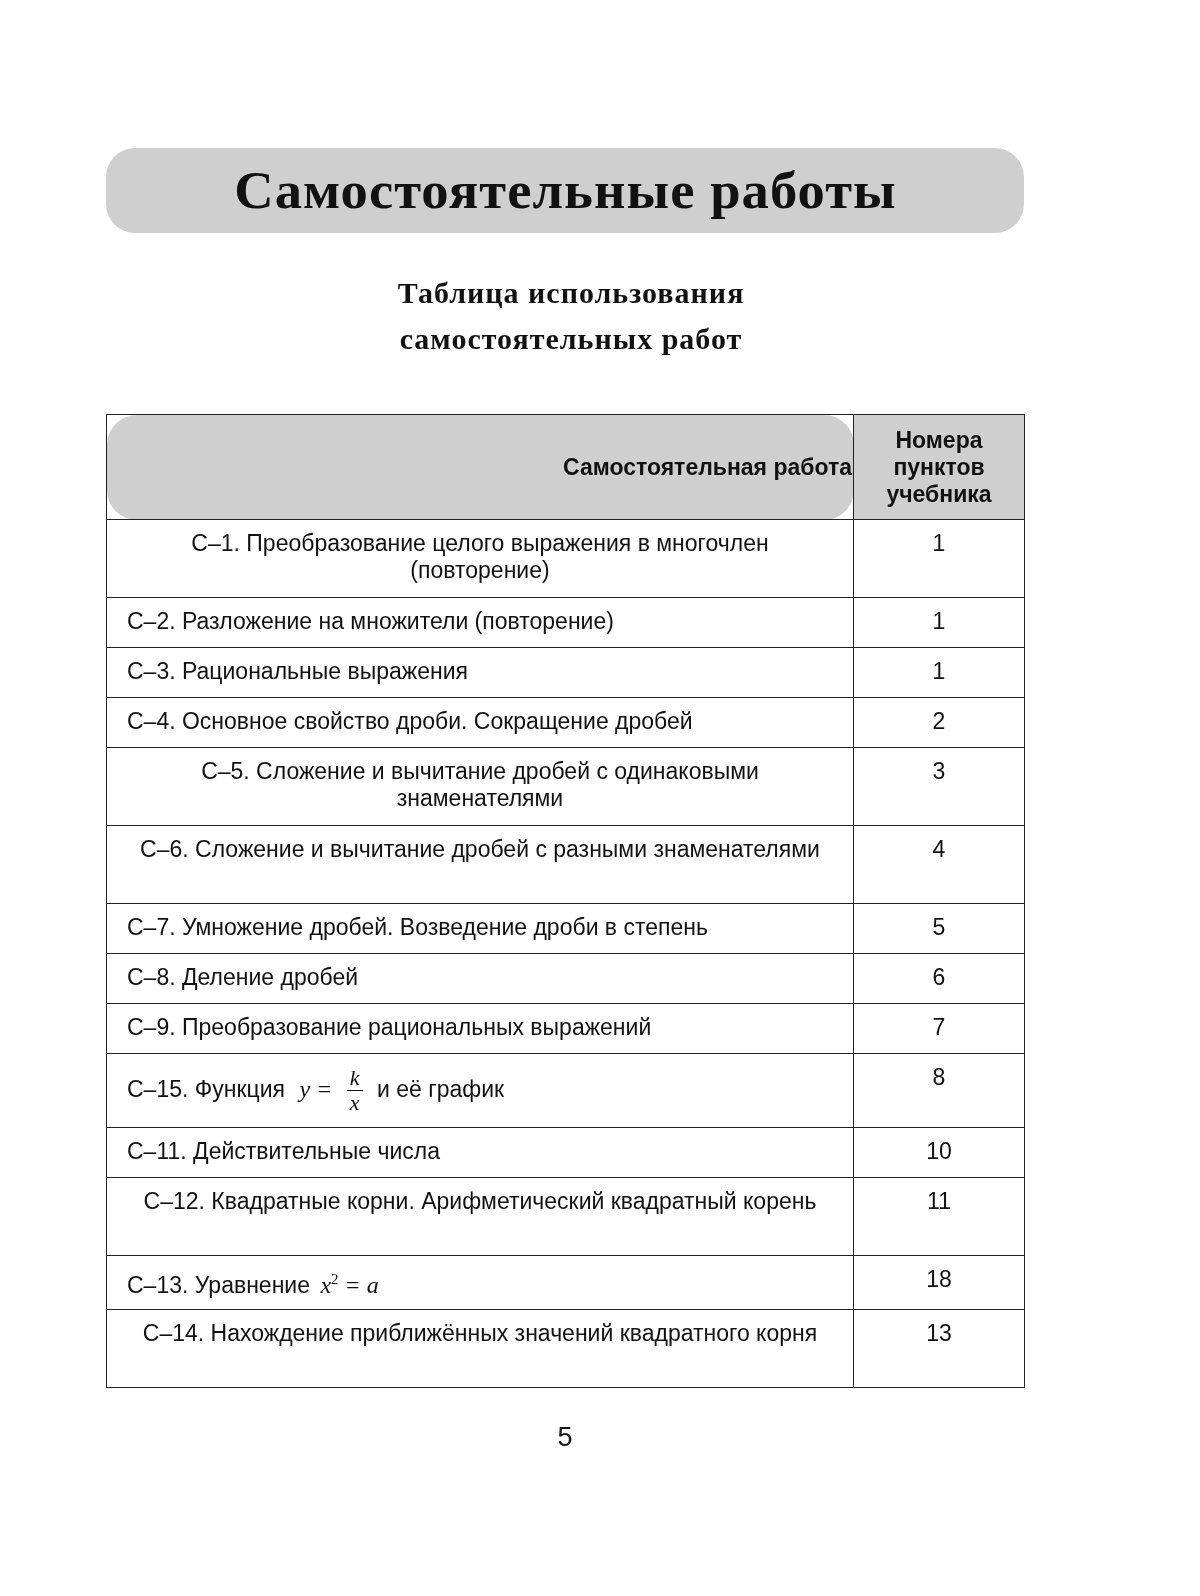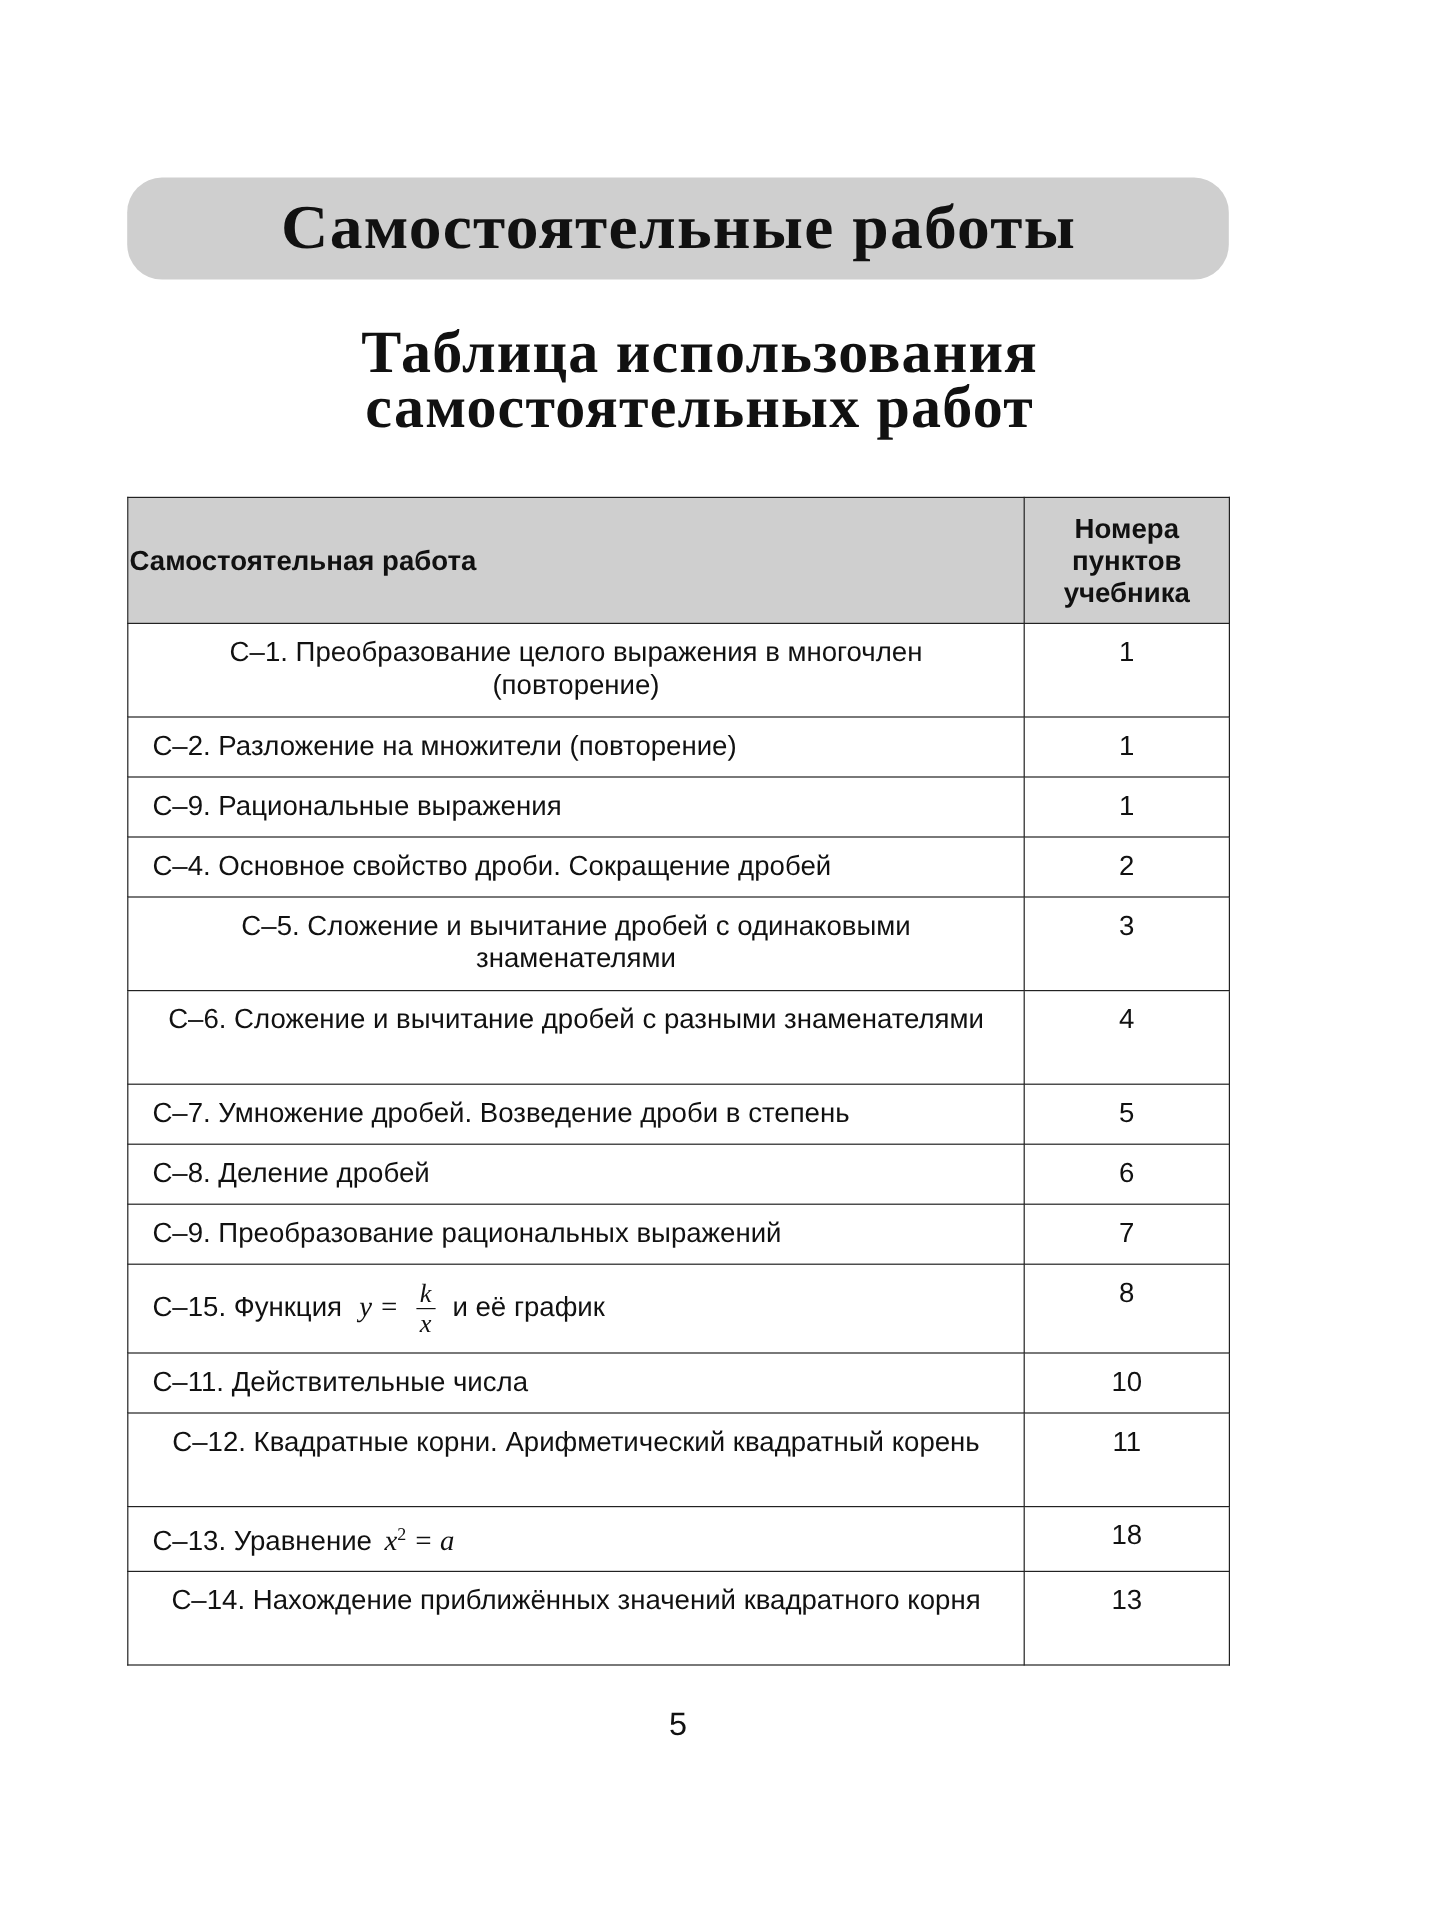--- a/index.html
+++ b/index.html
@@ -1,23 +1,23 @@
 <!DOCTYPE html>
 <html><head>
 <meta charset="utf-8">
 <style>
   html, body { margin:0; padding:0; background:#ffffff; }
   body { width:1200px; height:1596px; position:relative; font-family:"Liberation Sans", sans-serif; color:#111; }
   .banner { position:absolute; left:106px; top:148px; width:918px; height:85px; background:#cfcfcf; display:flex; align-items:center; justify-content:center;border-radius:29px; }
   .banner h1 { margin:0; font-family:"Liberation Serif", serif; font-weight:bold; font-size:52px; letter-spacing:1px; transform:scaleX(1.05); }
-  .subtitle { position:absolute; left:124px; top:270px; width:918px; text-align:center; font-family:"Liberation Serif", serif; font-weight:bold; font-size:50px; line-height:46px; letter-spacing:1px; }
+  .subtitle { position:absolute; left:112px; top:270px; width:918px; text-align:center; font-family:"Liberation Serif", serif; font-weight:bold; font-size:30px; line-height:46px; letter-spacing:1px; }
   table { position:absolute; left:106px; top:414px; width:919px; border-collapse:collapse; font-size:23px; }
   th, td { border:1.5px solid #222; }
   th { background:#cfcfcf; font-weight:bold; font-size:23px; line-height:27px; }
-  th.c1 { height:102px; text-align:left; }
+  th.c1 { height:102px; text-align:right;border-radius:30px; }
   th.c2 { width:168px; text-align:center; }
   td.c1 { padding:10px 20px 10px 20px; line-height:27px; vertical-align:top; }
   td.c2 { text-align:center; vertical-align:top; padding-top:10px; line-height:27px; }
   tr.r2 td { height:57px;text-align:center; }
   tr.r1 td { height:29px; }
   .math { font-family:"Liberation Serif", serif; font-style:italic; font-size:24px; }
   .frac { display:inline-flex; flex-direction:column; align-items:center; vertical-align:middle; margin:0 8px; font-family:"Liberation Serif", serif; font-style:italic; font-size:22px; line-height:24px; }
   .frac .bar { width:16px; border-top:1.5px solid #111; }
   .pagenum { position:absolute; left:0; width:1130px; top:1422px; text-align:center; font-size:27px; }
 </style>
@@ -47,21 +47,21 @@
   <tbody>
     <tr class="r2">
       <td class="c1">С–1. Преобразование целого выражения в многочлен (повторение)</td>
       <td class="c2">1</td>
     </tr>
     <tr class="r1">
       <td class="c1">С–2. Разложение на множители (повторение)</td>
       <td class="c2">1</td>
     </tr>
     <tr class="r1">
-      <td class="c1">С–9. Рациональные выражения</td>
+      <td class="c1">С–3. Рациональные выражения</td>
       <td class="c2">1</td>
     </tr>
     <tr class="r1">
       <td class="c1">С–4. Основное свойство дроби. Сокращение дробей</td>
       <td class="c2">2</td>
     </tr>
     <tr class="r2">
       <td class="c1">С–5. Сложение и вычитание дробей с одинаковыми знаменателями</td>
       <td class="c2">3</td>
     </tr>

